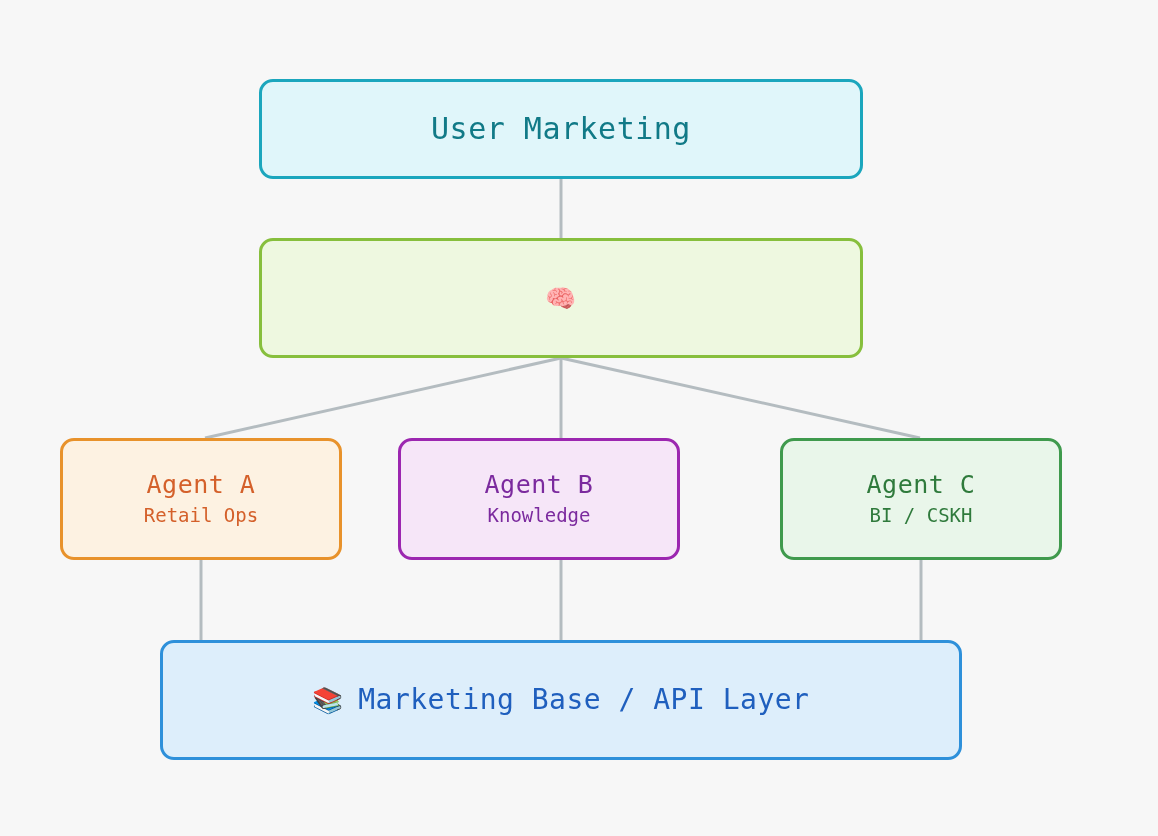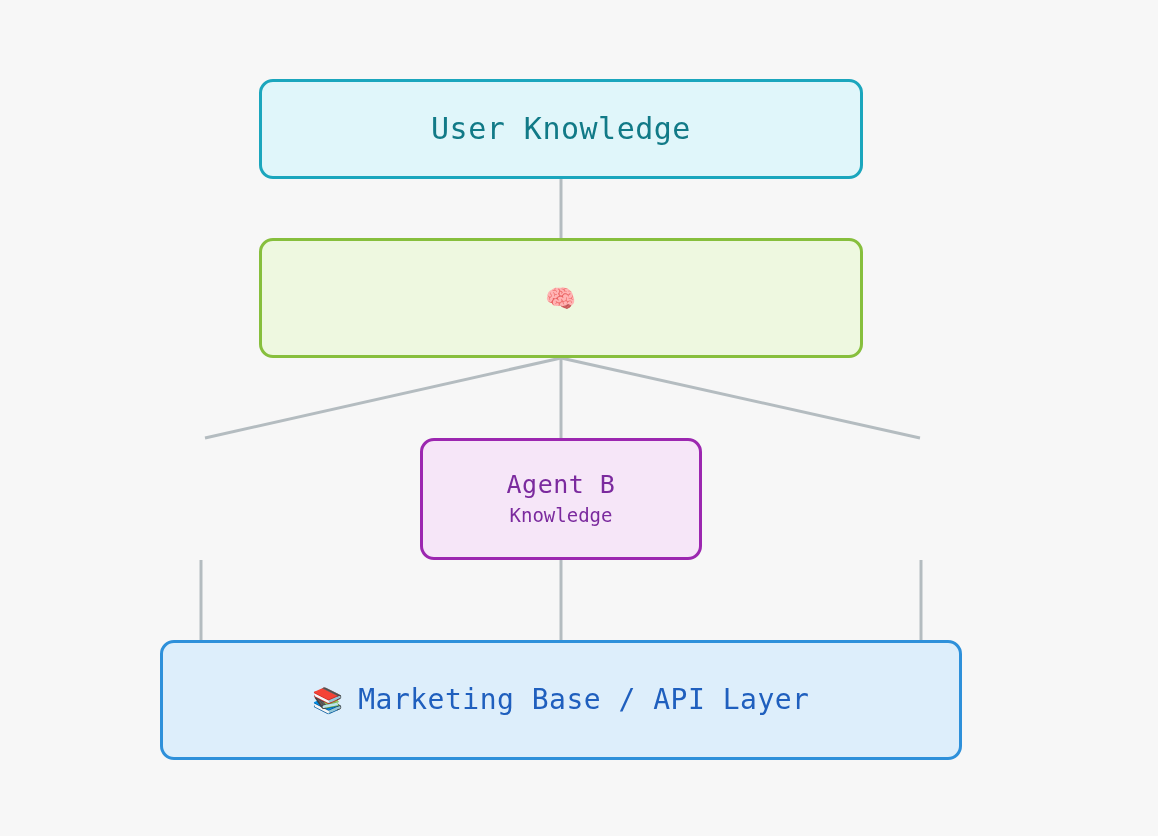--- a/index.html
+++ b/index.html
@@ -105,21 +105,21 @@
   }
 
   #node-agent-a {
     left: 60px;
     border-color: #e8922b;
     background: #fdf2e2;
   }
   #node-agent-a .title, #node-agent-a .subtitle { color: #d4602a; }
 
   #node-agent-b {
-    left: 420px;
+    left: 398px;
     border-color: #9c27b0;
     background: #f6e6f8;
   }
   #node-agent-b .title, #node-agent-b .subtitle { color: #7b2a9e; }
 
   #node-agent-c {
     left: 780px;
     border-color: #3f9a4d;
     background: #e9f6ea;
   }
@@ -159,38 +159,50 @@
       <line x1="561" y1="358" x2="561" y2="438"></line>
       <line x1="561" y1="358" x2="920" y2="438"></line>
       <line x1="201" y1="560" x2="201" y2="640"></line>
       <line x1="561" y1="560" x2="561" y2="640"></line>
       <line x1="921" y1="560" x2="921" y2="640"></line>
     </g>
   </svg>
 
   <div class="node" id="node-ui">
     <div class="title">
-      <span>User Knowledge</span>
+      <span>User Marketing</span>
     </div>
   </div>
 
   <div class="node" id="node-orch">
     <div class="title">
       <span class="emoji">🧠</span>
     </div>
   </div>
 
+  <div class="node agent" id="node-agent-a">
+    <div class="title">
+      <span>Agent A</span>
+    </div>
+    <div class="subtitle">Retail Ops</div>
+  </div>
 
   <div class="node agent" id="node-agent-b">
     <div class="title">
       <span>Agent B</span>
     </div>
     <div class="subtitle">Knowledge</div>
   </div>
 
+  <div class="node agent" id="node-agent-c">
+    <div class="title">
+      <span>Agent C</span>
+    </div>
+    <div class="subtitle">BI / CSKH</div>
+  </div>
 
   <div class="node" id="node-kb">
     <div class="title">
       <span class="emoji">📚</span>
       <span>Marketing Base / API Layer</span>
     </div>
   </div>
 
 </div>
 

